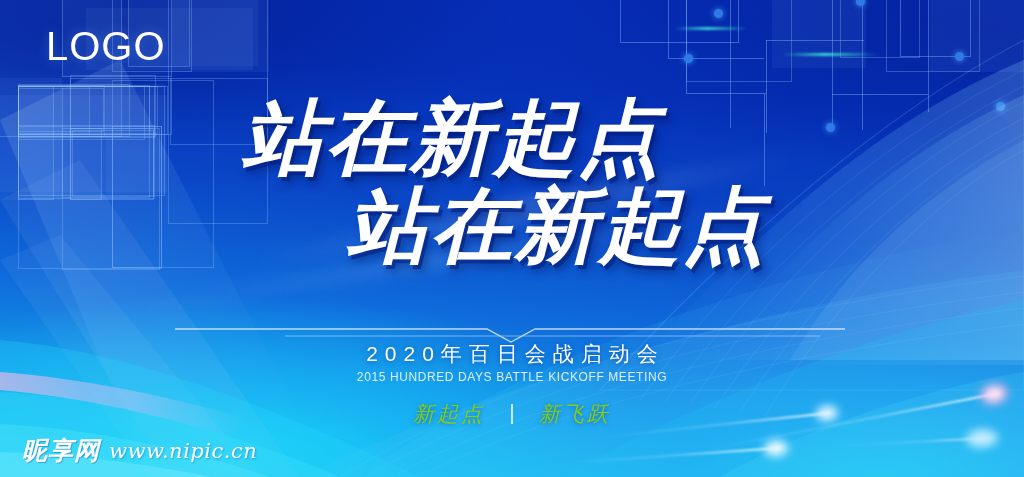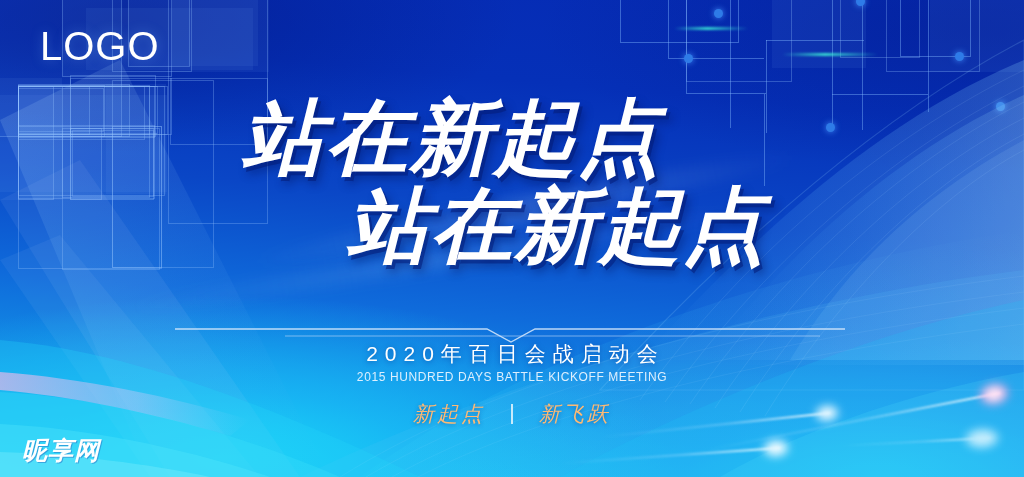--- a/index.html
+++ b/index.html
@@ -88,21 +88,21 @@
     position: absolute; right: -9px; top: 50%;
     width: 30px; height: 22px;
     transform: translateY(-50%);
     border-radius: 50%;
     filter: blur(4.5px);
   }
 
   
   .logo {
     position: absolute;
-    left: 40px; top: 26px;
+    left: 46px; top: 26px;
     font-size: 40px;
     letter-spacing: 1px;
     color: #ffffff;
     font-weight: 400;
     line-height: 1;
     text-shadow: 0 0 12px rgba(120,190,255,0.35);
   }
 
   .title-block {
     position: absolute;
@@ -153,21 +153,21 @@
   .taglines {
     position: absolute;
     left: 0; right: 0; top: 400px;
     display: flex;
     justify-content: center;
     align-items: center;
     gap: 0;
   }
   .tagline {
     font-family: "DejaVu Serif", "Liberation Serif", serif;
-    color: #fdba74;
+    color: #84cc16;
     font-size: 21px;
     font-style: italic;
     letter-spacing: 3px;
     padding: 0 26px;
     text-shadow: 0 1px 4px rgba(4,40,140,0.45);
   }
   .tag-sep {
     width: 1px; height: 20px;
     background: rgba(255,255,255,0.75);
   }
@@ -412,16 +412,17 @@
 
   <div class="taglines">
     <div class="tagline">新起点</div>
     <div class="tag-sep"></div>
     <div class="tag-sep"></div>
     <div class="tagline">新飞跃</div>
   </div>
 
   <div class="watermark">
     <span class="wm-cn">昵享网</span>
+    <span class="wm-url">www.nipic.cn</span>
   </div>
 
 
 </div>
 
 </body></html>

